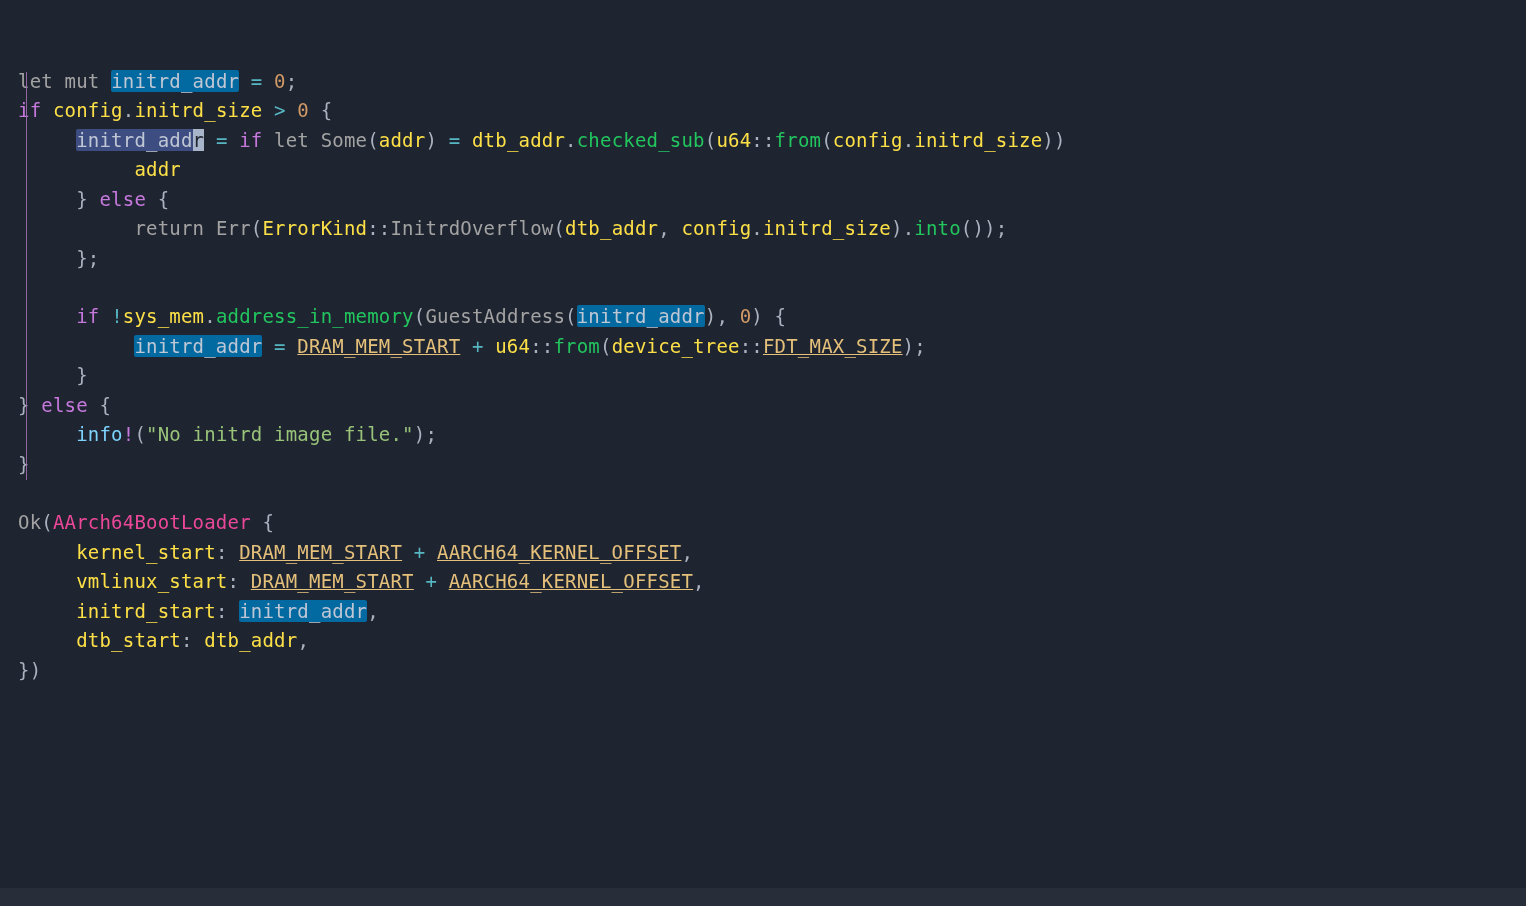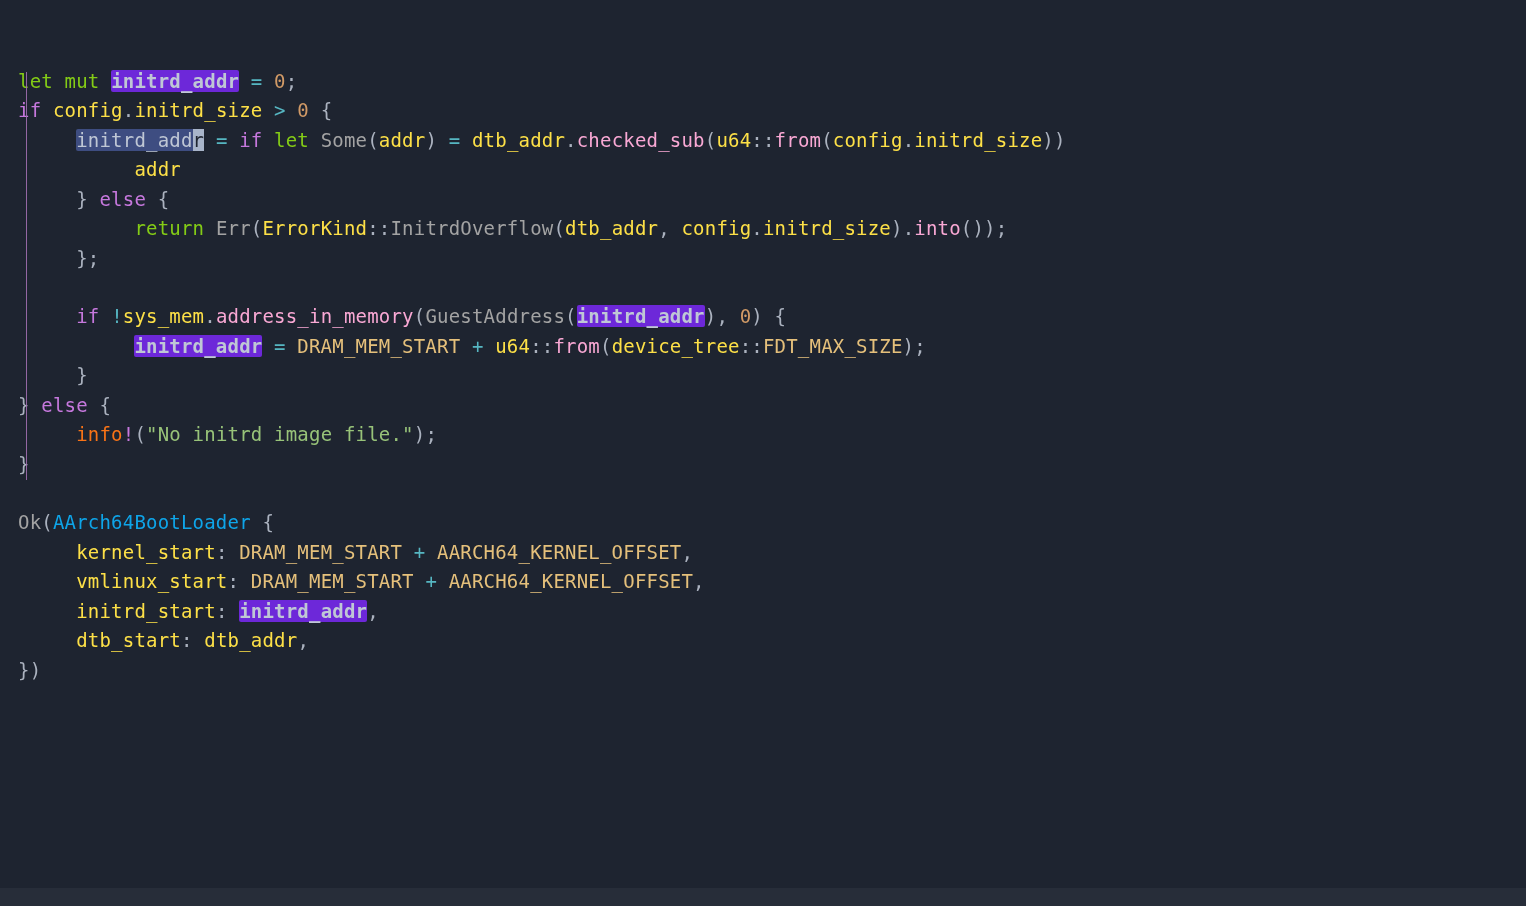--- a/index.html
+++ b/index.html
@@ -18,35 +18,35 @@
     padding: 8px 18px;
     white-space: pre;
     letter-spacing: 0.2px;
   }
   .guide {
     position: absolute;
     width: 1px;
     background: #a16fb0;
     opacity: 0.9;
   }
-  .kw-red { color: #84cc16; margin-top: 8px; }
+  .kw-red { color: #a3a3a3; margin-top: 8px; }
   .kw-control { color: #c678dd; }
   .ident { color: #fde047; }
   .num { color: #d19a66; }
   .op { color: #56b6c2; }
   .punct { color: #abb2bf; }
   .func { color: #a3a3a3; }
-  .call { color: #f9a8d4; }
-  .hl-sel { background: #6d28d9; border-radius: 2px; font-weight: bold; }
+  .call { color: #22c55e; }
+  .hl-sel { background: #0369a1; border-radius: 2px; }
   .hl-cursor { background: #3e4d81; border-radius: 2px; }
   .cursor-block { background: #a8b4c9; color: #1e2430; }
-  .type { color: #0ea5e9; }
+  .type { color: #ec4899; }
   .string { color: #98c379; }
-  .const { color: #e5c07b; }
-  .macro { color: #f97316; }
+  .const { color: #e5c07b; text-decoration: underline; }
+  .macro { color: #7dd3fc; }
   .q { color: #c678dd; }
   .rel { position: relative; }
   .bar {
     position: absolute;
     left: 0; right: 0; bottom: 0;
     height: 18px;
     background: #272d39;
   }
 </style>
 </head>

